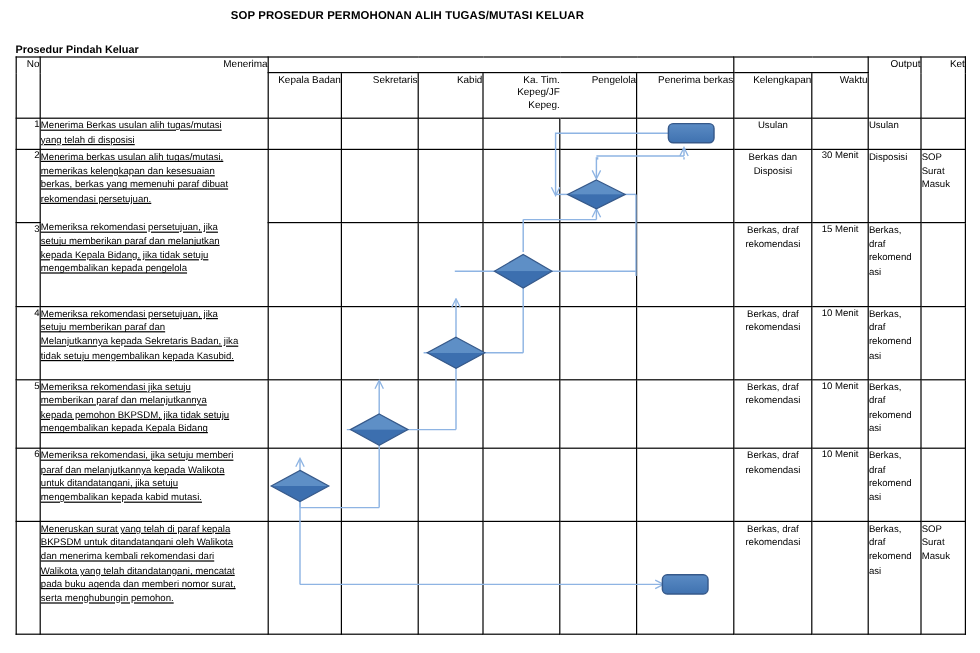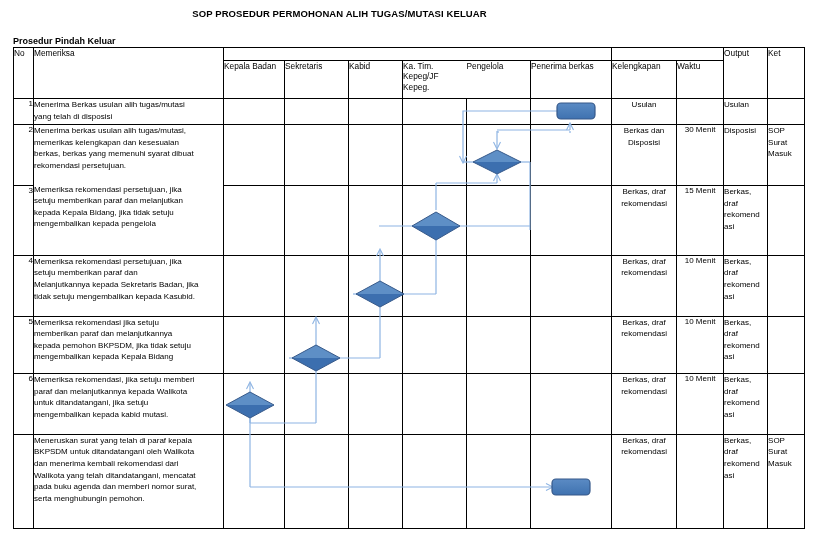--- a/index.html
+++ b/index.html
@@ -48,21 +48,21 @@
   }
   #sop-table td, #sop-table th {
     border: 1px solid #000;
     padding: 0;
     vertical-align: top;
     font-weight: normal;
   }
 
   
   .hd {
-    text-align: left;
+    text-align: right;
     vertical-align: bottom;
     font-size: 8.3px;
     font-weight: bold;
     padding-bottom: 2px;
     line-height: 1.25;
     margin-top: 20px;
   }
   .hd-mid {
     vertical-align: middle;
   }
@@ -70,20 +70,21 @@
   
   .c-no {
     text-align: right;
     padding: 3px 2px 0 0;
     font-size: 8px;
   }
   .c-keg {
     padding: 3px 3px 3px 4px;
     line-height: 1.45;
     font-size: 8px;
+    text-decoration: underline;
   }
   .c-flow { position: relative; }
   .c-kel {
     text-align: center;
     vertical-align: middle;
     line-height: 1.45;
     font-size: 8px;
     padding: 0 2px;
   }
   .c-wkt {
@@ -135,21 +136,21 @@
     <col style="width:65px">
     <col style="width:47px">
     <col style="width:44px">
     <col style="width:37px">
   </colgroup>
 
   <thead>
 
     <tr style="height:13px">
       <td rowspan="2" class="hd hd-mid">No</td>
-      <td rowspan="2" class="hd hd-mid">Memeriksa</td>
+      <td rowspan="2" class="hd hd-mid">Menerima</td>
       <td colspan="6" class="hd"></td>
       <td colspan="2" class="hd"></td>
       <td rowspan="2" class="hd">Output</td>
       <td rowspan="2" class="hd">Ket</td>
     </tr>
     <tr style="height:38px">
       <td class="hd">Kepala Badan</td>
       <td class="hd">Sekretaris</td>
       <td class="hd">Kabid</td>
       <td class="hd" style="border-right:none">
@@ -183,21 +184,21 @@
         <td class="c-wkt"></td>
         <td class="c-out">Usulan</td>
         <td class="c-ket"></td>
       </tr>
       <tr style="height: 60px;">
         <td class="c-no">2</td>
         <td class="c-keg" rowspan="2">
           <div>
             <div>Menerima berkas usulan alih tugas/mutasi,</div>
             <div>memerikas kelengkapan dan kesesuaian</div>
-            <div>berkas, berkas yang memenuhi syarat dibuat</div>
+            <div>berkas, berkas yang memenuhi paraf dibuat</div>
             <div>rekomendasi persetujuan.</div>
           </div>
           <div style="height: 12px;"></div>
           <div>
             <div>Memeriksa rekomendasi persetujuan, jika</div>
             <div>setuju memberikan paraf dan melanjutkan</div>
             <div>kepada Kepala Bidang, jika tidak setuju</div>
             <div>mengembalikan kepada pengelola</div>
           </div>
         </td>

